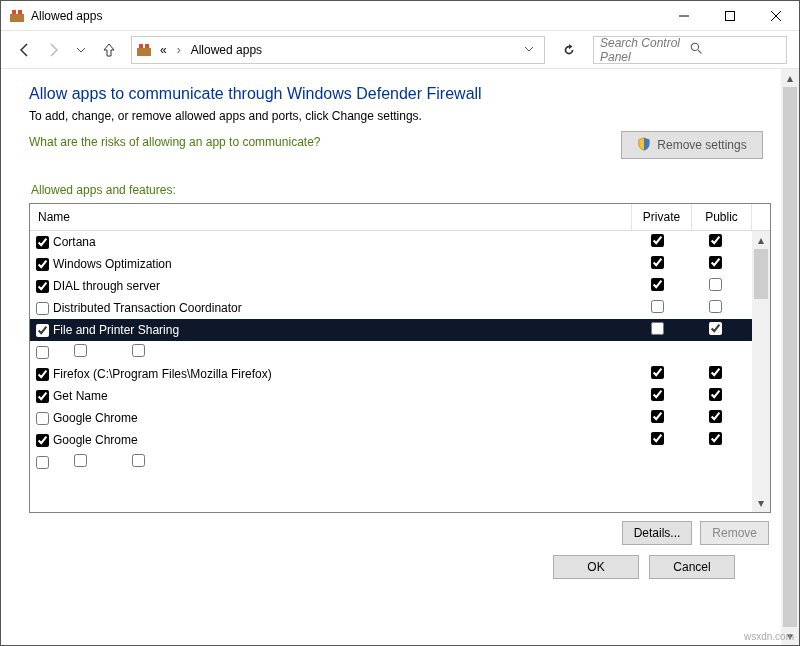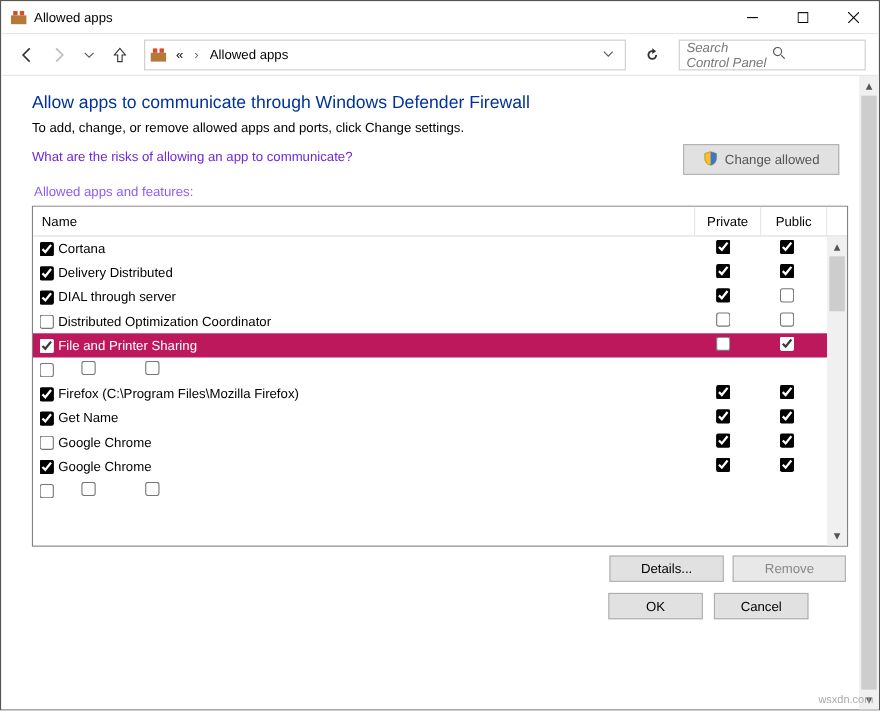--- a/index.html
+++ b/index.html
@@ -12,51 +12,51 @@
     
     .navbar { height: 38px; display: flex; align-items: center; padding: 0 12px; gap: 4px; border-bottom: 1px solid #e5e5e5; }
     .nav-arrow { width: 24px; height: 24px; display: flex; align-items: center; justify-content: center; color: #555; }
     .nav-arrow.disabled { color: #bbb; }
     .addressbar { flex: 1; height: 28px; border: 1px solid #ccc; display: flex; align-items: center; padding: 0 4px; margin: 0 6px; gap: 4px; }
     .addr-icon { width: 16px; height: 16px; }
     .addr-sep { color: #666; padding: 0 2px; }
     .addr-part { color: #000; padding: 2px 4px; }
     .addr-caret { margin-left: auto; color: #555; padding: 0 6px; }
     .refresh-btn { width: 28px; height: 28px; display: flex; align-items: center; justify-content: center; color: #333; margin-right:6px;}
-    .searchbox { width: 170px; height: 28px; border: 1px solid #ccc; display: flex; align-items: center; padding: 0 6px; color: #888; }
+    .searchbox { width: 194px; height: 28px; border: 1px solid #ccc; display: flex; align-items: center; padding: 0 6px; color: #888; }
     .searchbox span { flex: 1; font-style: italic; color:#777; }
     .searchbox .mag { color:#555; }
     
     .content { flex: 1; overflow-y: auto; padding: 16px 28px 10px 28px; position: relative; }
     .main-heading { font-size: 16px; color: #003399; font-weight: 400; margin-bottom: 6px; }
     .subtext { color: #000; margin-bottom: 12px; }
-    .link { color: #6d28d9; cursor: pointer; display:inline-block;}
+    .link { color: #4d7c0f; margin-bottom: 16px; cursor: pointer; display:inline-block;}
     .change-settings-btn { position: absolute; right: 36px; top: 62px; width: 142px; height: 28px; border: 1px solid #adadad; background: #e1e1e1; display: flex; align-items: center; justify-content: center; gap: 6px; color:#555;}
     
-    .group-label { margin: 18px 0 6px 2px; color:#8b5cf6;}
+    .group-label { margin: 18px 0 6px 2px; color:#4d7c0f;}
     .listbox { border: 1px solid #828282; height: 310px; display: flex; flex-direction: column; }
     .list-header { display: flex; align-items: center; border-bottom: 1px solid #dcdcdc; background:#fff;}
     .hdr-name { flex: 1; padding: 6px 8px; border-right: 1px solid #e5e5e5; font-weight:400; color:#000;}
     .hdr-col { width: 60px; text-align: center; padding: 6px 4px; border-right: 1px solid #e5e5e5; color:#000;}
     .hdr-scroll { width: 18px; background:#f0f0f0;}
     .list-body { flex: 1; overflow: hidden; display:flex;}
     .rows { flex:1; }
     .scrollbar-v { width: 18px; background: #f0f0f0; display: flex; flex-direction: column; }
     .scroll-btn { height: 18px; display:flex; align-items:center; justify-content:center; color:#555; background:#f0f0f0;}
     .scroll-track { flex:1; background:#f0f0f0; position:relative;}
     .scroll-thumb { position:absolute; left:2px; right:2px; top:0; height:50px; background:#cdcdcd;}
     .row { display: flex; align-items: center; height: 22px; padding: 0 6px; }
-    .row.selected { background: #be185d; color: #fff; }
+    .row.selected { background: #0f172a; color: #fff; }
     .row input[type=checkbox]{ margin-right: 4px; width:13px; height:13px; accent-color:#000;}
     .row.selected input[type=checkbox]{ accent-color:#fff; }
     .row-name { flex: 1; white-space: nowrap; overflow: hidden; text-overflow: ellipsis;}
     .row-col { width: 58px; text-align: center; }
     
     .list-actions { display:flex; justify-content:flex-end; gap:8px; margin-top:8px; padding-right:2px;}
-    .btn { height: 24px; padding: 0 28px; border: 1px solid #adadad; background: #e1e1e1; display:inline-flex; align-items:center;}
+    .btn { height: 24px; padding: 0 11px; border: 1px solid #adadad; background: #e1e1e1; display:inline-flex; align-items:center;}
     .btn.disabled { color:#888; background:#e8e8e8;}
     
     .footer-actions { display:flex; justify-content:flex-end; gap:10px; padding: 10px 36px 14px 0; border-top: none;}
     .footer-btn { width:86px; height:24px; border:1px solid #adadad; background:#e1e1e1; display:flex; align-items:center; justify-content:center;}
     
     .content-scrollbar { position:absolute; right:0; top:0; bottom:0; width:18px; background:#f0f0f0; display:flex; flex-direction:column;}
     .watermark { position:fixed; right:6px; bottom:4px; font-size:10px; color:#aaa;}
     
     .row-col input[type=checkbox]{ width:13px; height:13px; accent-color:#000;}
     .row.selected .row-col input[type=checkbox]{ accent-color:#fff; }
@@ -160,21 +160,21 @@
     <div class="subtext">To add, change, or remove allowed apps and ports, click Change settings.</div>
     <div class="link">What are the risks of allowing an app to communicate?</div>
 
     <div class="change-settings-btn">
       <span>
         <svg width="14" height="14" viewBox="0 0 16 16">
             <path d="M8 1 L14 3 L14 8 C14 12 11 14.5 8 15 C5 14.5 2 12 2 8 L2 3 Z" fill="#f7c02e" stroke="#a07000" stroke-width="0.6"></path>
             <path d="M8 1 L8 15 C11 14.5 14 12 14 8 L14 3 Z" fill="#3b78cc"></path>
           </svg>
       </span>
-      <span>Change allowed</span>
+      <span>Remove settings</span>
     </div>
 
     <div class="group-label">Allowed apps and features:</div>
 
     <div class="listbox">
       <div class="list-header">
         <div class="hdr-name">Name</div>
         <div class="hdr-col">Private</div>
         <div class="hdr-col">Public</div>
         <div class="hdr-scroll"></div>
@@ -182,33 +182,33 @@
       <div class="list-body">
         <div class="rows" id="rows-container">
             <div class="row">
               <input type="checkbox" checked="" style="">
               <span class="row-name">Cortana</span>
               <span class="row-col"><input type="checkbox" checked="" style=""></span>
               <span class="row-col"><input type="checkbox" checked="" style=""></span>
             </div>
             <div class="row">
               <input type="checkbox" checked="" style="">
-              <span class="row-name">Delivery Distributed</span>
+              <span class="row-name">Windows Optimization</span>
               <span class="row-col"><input type="checkbox" checked="" style=""></span>
               <span class="row-col"><input type="checkbox" checked="" style=""></span>
             </div>
             <div class="row">
               <input type="checkbox" checked="" style="">
               <span class="row-name">DIAL through server</span>
               <span class="row-col"><input type="checkbox" checked="" style=""></span>
               <span class="row-col"><input type="checkbox" style=""></span>
             </div>
             <div class="row">
               <input type="checkbox" style="">
-              <span class="row-name">Distributed Optimization Coordinator</span>
+              <span class="row-name">Distributed Transaction Coordinator</span>
               <span class="row-col"><input type="checkbox" style=""></span>
               <span class="row-col"><input type="checkbox" style=""></span>
             </div>
             <div class="row selected">
               <input type="checkbox" checked="" style="">
               <span class="row-name">File and Printer Sharing</span>
               <span class="row-col"><input type="checkbox" style=""></span>
               <span class="row-col"><input type="checkbox" checked="" style=""></span>
             </div>
             <div class="row">

